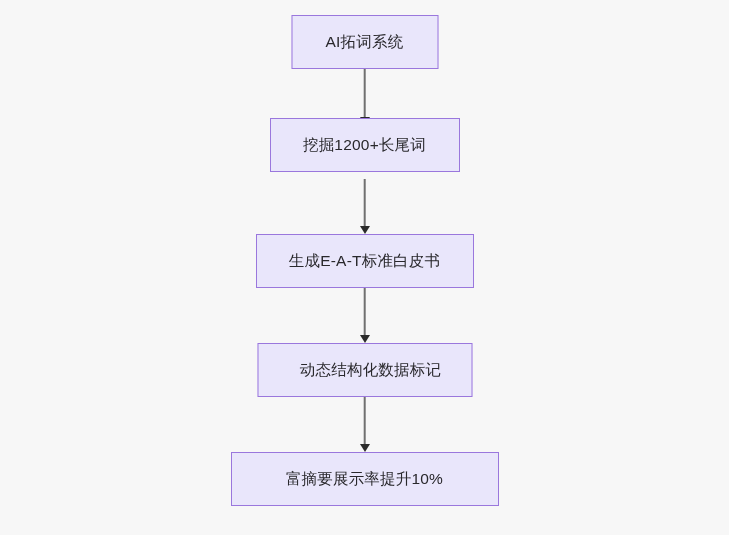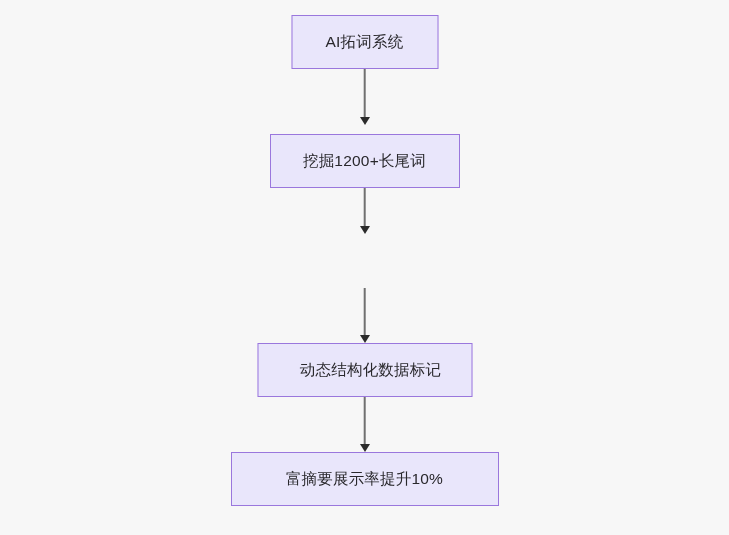--- a/index.html
+++ b/index.html
@@ -81,22 +81,25 @@
       <div class="edge-line" style="height: 49px; background: rgb(112, 112, 112);"></div>
       <div class="edge-head" style="border-top-color: rgb(43, 43, 43);"></div>
     </div>
     <div class="edge" style="top: 397px; height: 55px;">
       <div class="edge-line" style="height: 49px; background: rgb(112, 112, 112);"></div>
       <div class="edge-head" style="border-top-color: rgb(43, 43, 43);"></div>
     </div>
     <div class="node" style="top: 15px; width: 147px; background: rgb(233, 230, 251); border-color: rgb(154, 119, 221);">
       <span class="node-label" style="color: rgb(41, 40, 44);">AI拓词系统</span>
     </div>
-    <div class="node" style="top: 134px; width: 190px; background: rgb(233, 230, 251); border-color: rgb(154, 119, 221);">
+    <div class="node" style="top: 118px; width: 190px; background: rgb(233, 230, 251); border-color: rgb(154, 119, 221);">
       <span class="node-label" style="color: rgb(41, 40, 44);">挖掘1200+长尾词</span>
+    </div>
+    <div class="node" style="top: 234px; width: 218px; background: rgb(233, 230, 251); border-color: rgb(154, 119, 221);">
+      <span class="node-label" style="color: rgb(41, 40, 44);">生成E-A-T标准白皮书</span>
     </div>
     <div class="node" style="top: 343px; width: 215px; background: rgb(233, 230, 251); border-color: rgb(154, 119, 221); padding-left: 12px;">
       <span class="node-label" style="color: rgb(41, 40, 44);">动态结构化数据标记</span>
     </div>
     <div class="node" style="top: 452px; width: 268px; background: rgb(233, 230, 251); border-color: rgb(154, 119, 221);">
       <span class="node-label" style="color: rgb(41, 40, 44);">富摘要展示率提升10%</span>
     </div>
   </div>
 
 </body></html>

